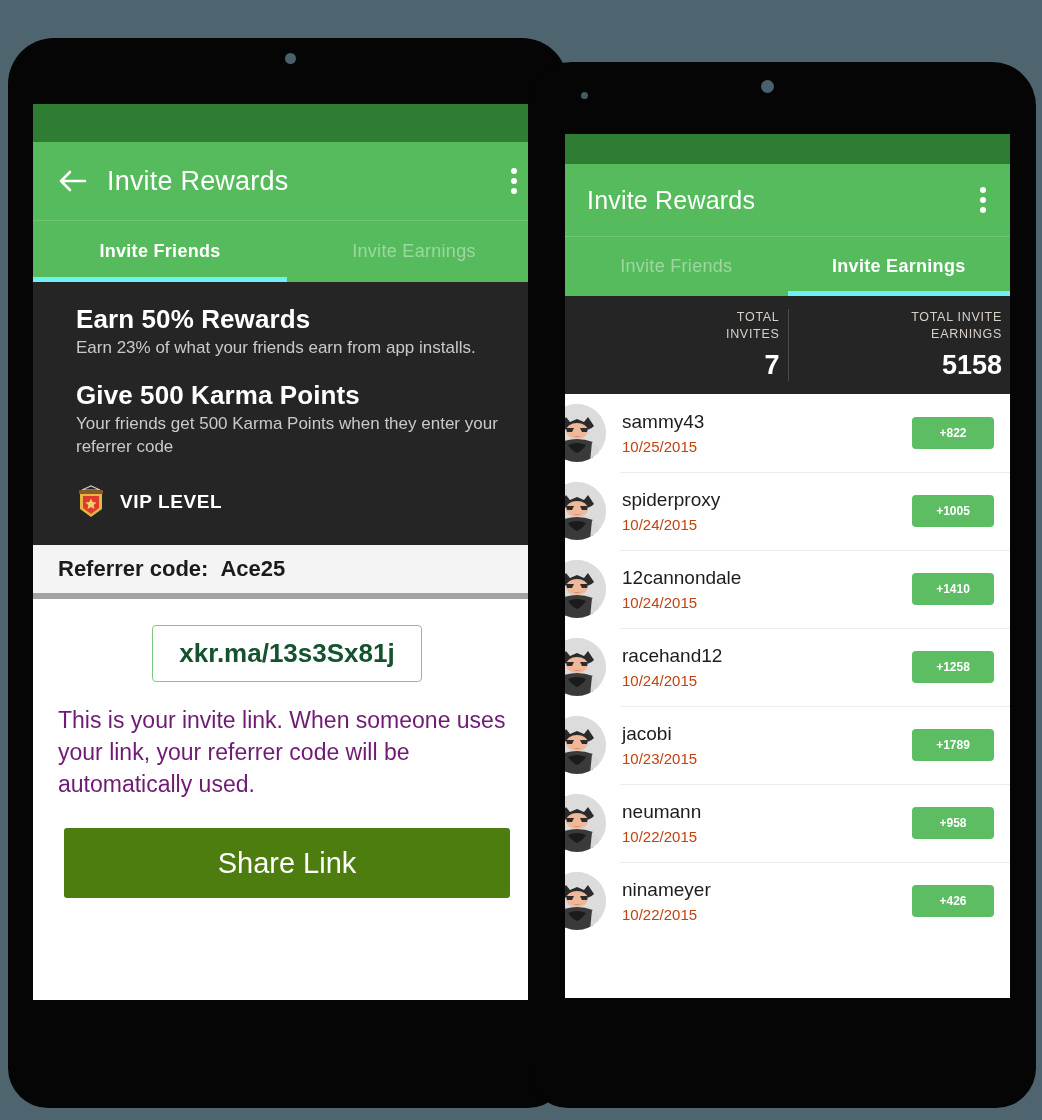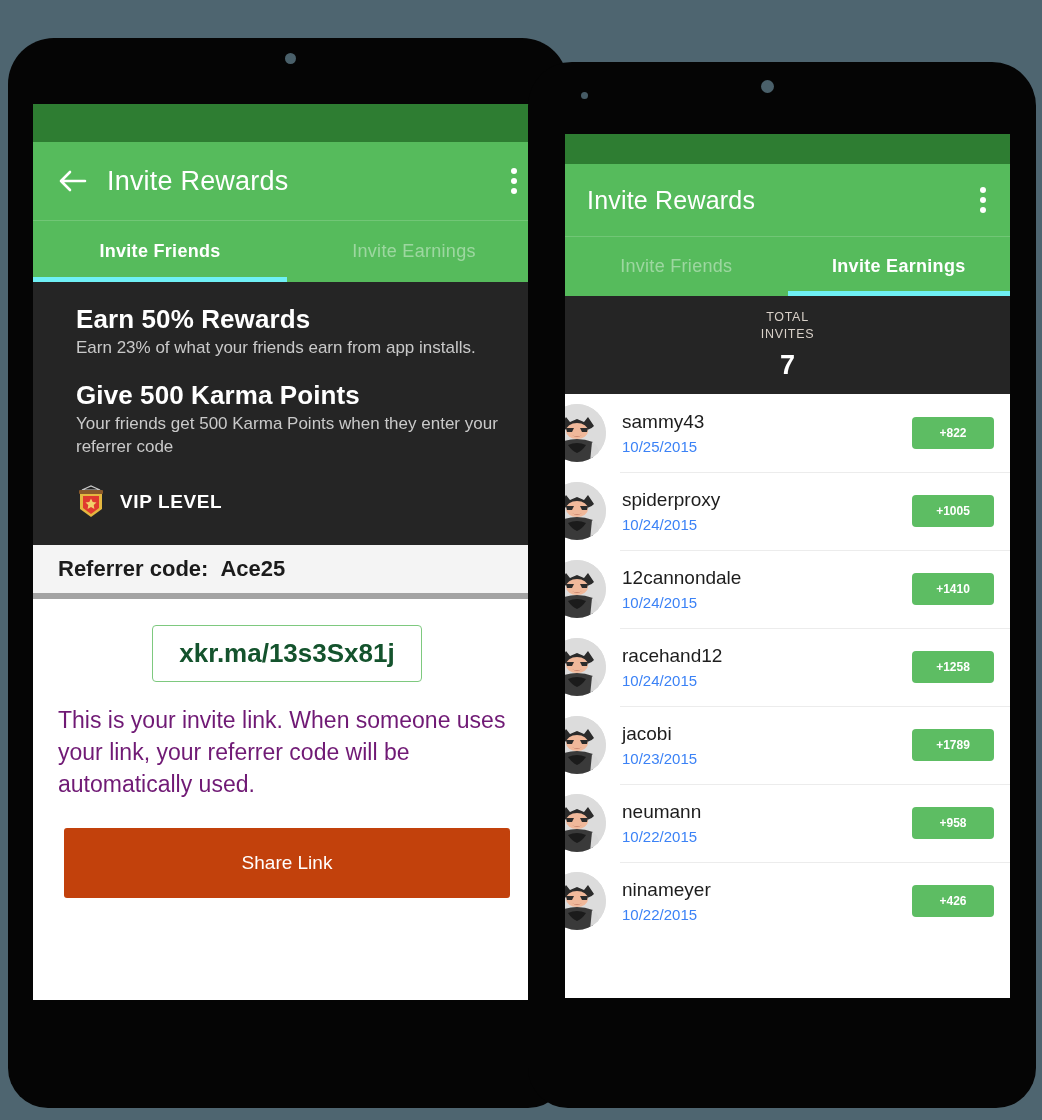--- a/index.html
+++ b/index.html
@@ -158,40 +158,40 @@
   .link-note {
     margin: 22px 0 0 0;
     color: #701a75;
     font-size: 23px;
     line-height: 1.4;
     text-align: left;
   }
   .share-wrap { padding: 28px 31px 0 31px; }
   .share-btn {
     display: block; width: 100%;
-    background: #c2410c;
+    background: #4d7c0f;
     color: #ffffff;
     border: none;
     border-radius: 3px;
     height: 70px;
-    font-size: 19px;
+    font-size: 29px;
     font-family: "Liberation Sans", sans-serif;
     cursor: pointer;
   }
 
   
   .stats {
     background: #252525;
     height: 98px;
     display: flex;
     align-items: center;
   }
   .stat {
     flex: 1 1 50%;
-    text-align: center;
+    text-align: right;
     padding: 0 8px;
   }
   .stat + .stat { border-left: 1px solid #4a4a4a; }
   .stat-label {
     color: #d8d0c8;
     font-size: 12.5px;
     letter-spacing: .7px;
     line-height: 1.35;
     white-space: pre-line;
   }
@@ -217,21 +217,21 @@
   .avatar {
     width: 58px; height: 58px;
     flex: 0 0 auto;
     margin-left: -17px;
     border-radius: 50%;
     overflow: hidden;
     background: #dcdcdc;
   }
   .row-text { flex: 1 1 auto; padding-left: 16px; min-width: 0; }
   .row-name { font-size: 19px; color: #1d1d1d; line-height: 1.2; }
-  .row-date { font-size: 15px; color: #3b82f6; margin-top: 4px; }
+  .row-date { font-size: 15px; color: #c2410c; margin-top: 4px; }
   .row-badge {
     flex: 0 0 auto;
     background: #5dbd63;
     color: #ffffff;
     font-size: 12px;
     font-weight: bold;
     border-radius: 4px;
     padding: 9px 14px;
     min-width: 82px;
     text-align: center;
@@ -338,20 +338,25 @@
       </div>
       <div class="tab-indicator right"></div>
     </div>
 
     <div class="stats">
       <div class="stat">
         <div class="stat-label">TOTAL
 INVITES</div>
         <div class="stat-value">7</div>
       </div>
+      <div class="stat">
+        <div class="stat-label">TOTAL INVITE
+EARNINGS</div>
+        <div class="stat-value">5158</div>
+      </div>
     </div>
 
     <div class="list" id="invite-list">
         <div class="row">
     <span class="avatar">
       <svg viewBox="0 0 58 58" width="58" height="58" aria-hidden="true">
         <circle cx="29" cy="29" r="29" fill="#dcdcdc"></circle>
         <path d="M12 22 L18 13 L22 18 L29 15 L36 18 L40 13 L46 22 q-4 5 -17 5 t-17 -5 Z" fill="#2b2b2b"></path>
         <ellipse cx="29" cy="27" rx="11" ry="8" fill="#f0b89a"></ellipse>
         <path d="M18 24 h8 l-2 4 h-5 Z M40 24 h-8 l2 4 h5 Z" fill="#2b2b2b"></path>

